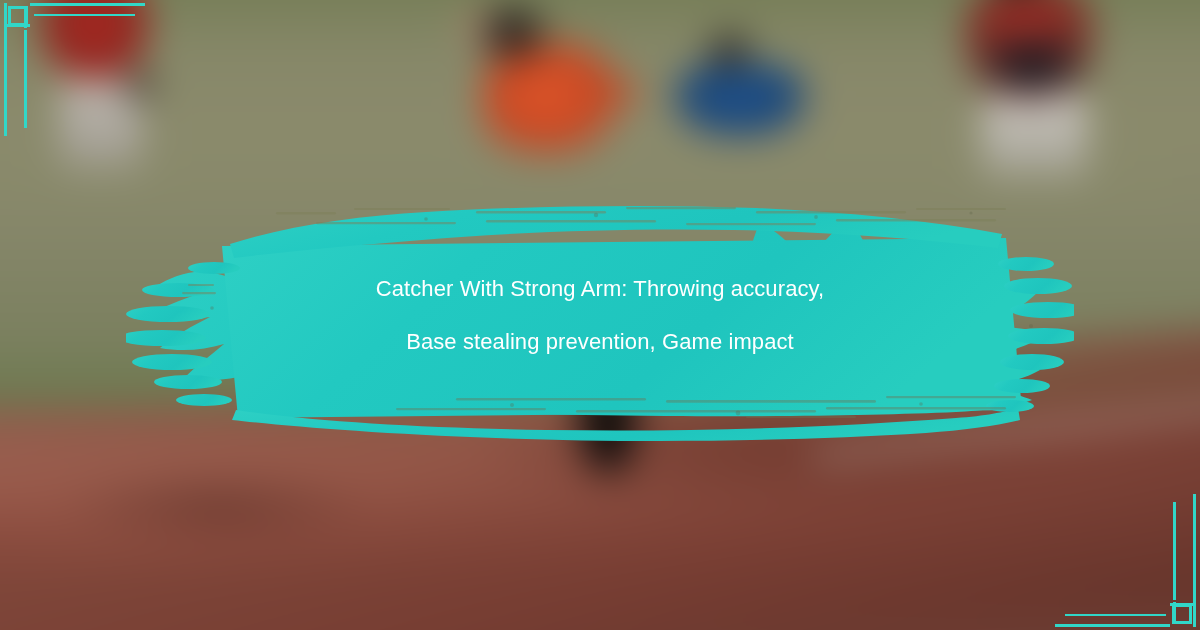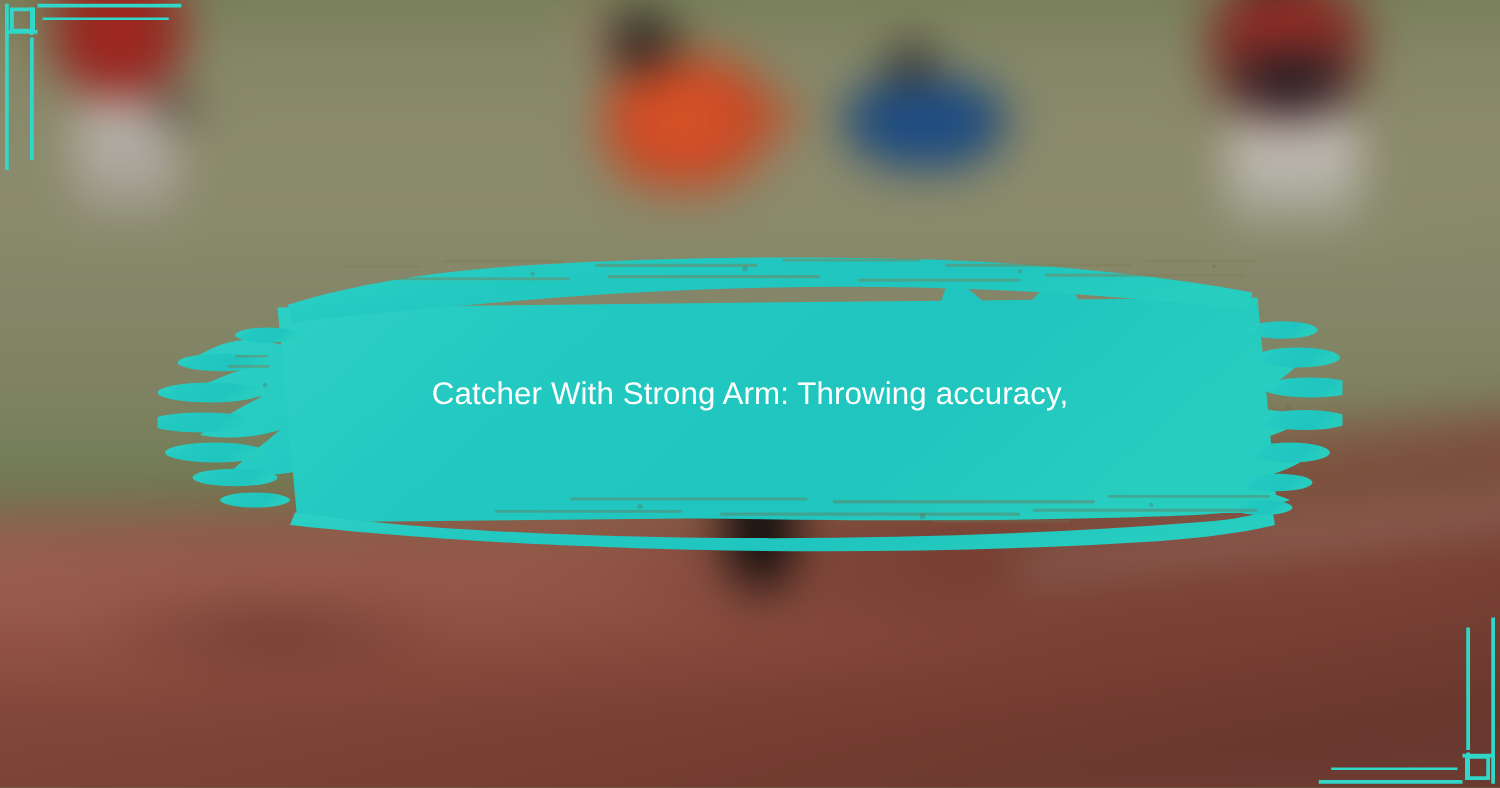--- a/index.html
+++ b/index.html
@@ -176,21 +176,21 @@
     left:0; top:0;
     width:948px; height:258px;
     display:flex;
     flex-direction:column;
     align-items:center;
     justify-content:center;
     padding:0 58px;
   }
   .title-line {
     color:#ffffff;
-    font-size:25px;
+    font-size:22px;
     line-height:53px;
     font-weight:400;
     text-align:center;
     letter-spacing:.1px;
     white-space:nowrap;
   }
 </style>
 </head>
 <body>
 
@@ -374,16 +374,17 @@
         <circle cx="386" cy="219" r="2.0"></circle>
         <circle cx="612" cy="227" r="2.4"></circle>
         <circle cx="795" cy="218" r="1.8"></circle>
         <circle cx="86" cy="122" r="1.8"></circle>
         <circle cx="905" cy="140" r="2.0"></circle>
       </g>
     </svg>
 
     <div class="banner-text">
       <div class="title-line">Catcher With Strong Arm: Throwing accuracy,</div>
+      <div class="title-line">Base stealing prevention, Game impact</div>
     </div>
   </div>
 
 </div>
 
 </body></html>

